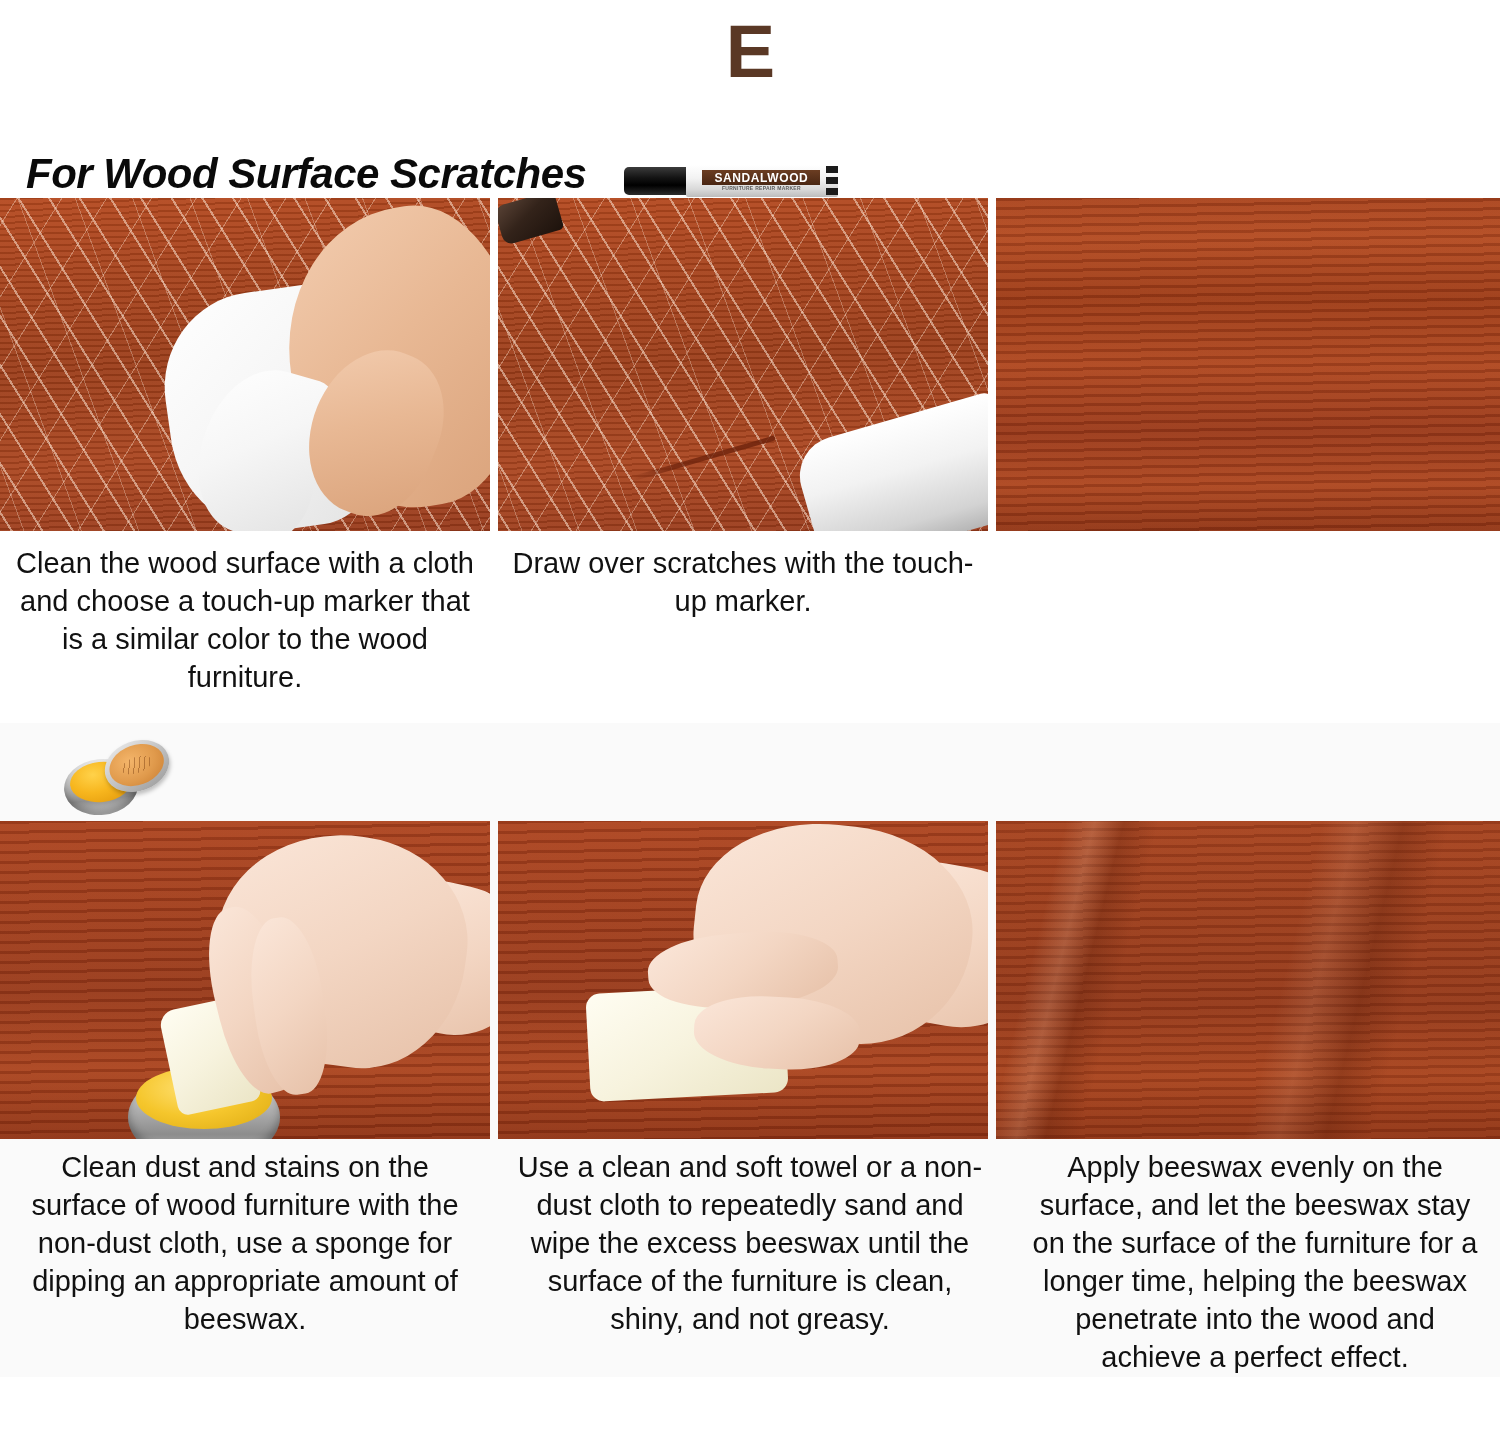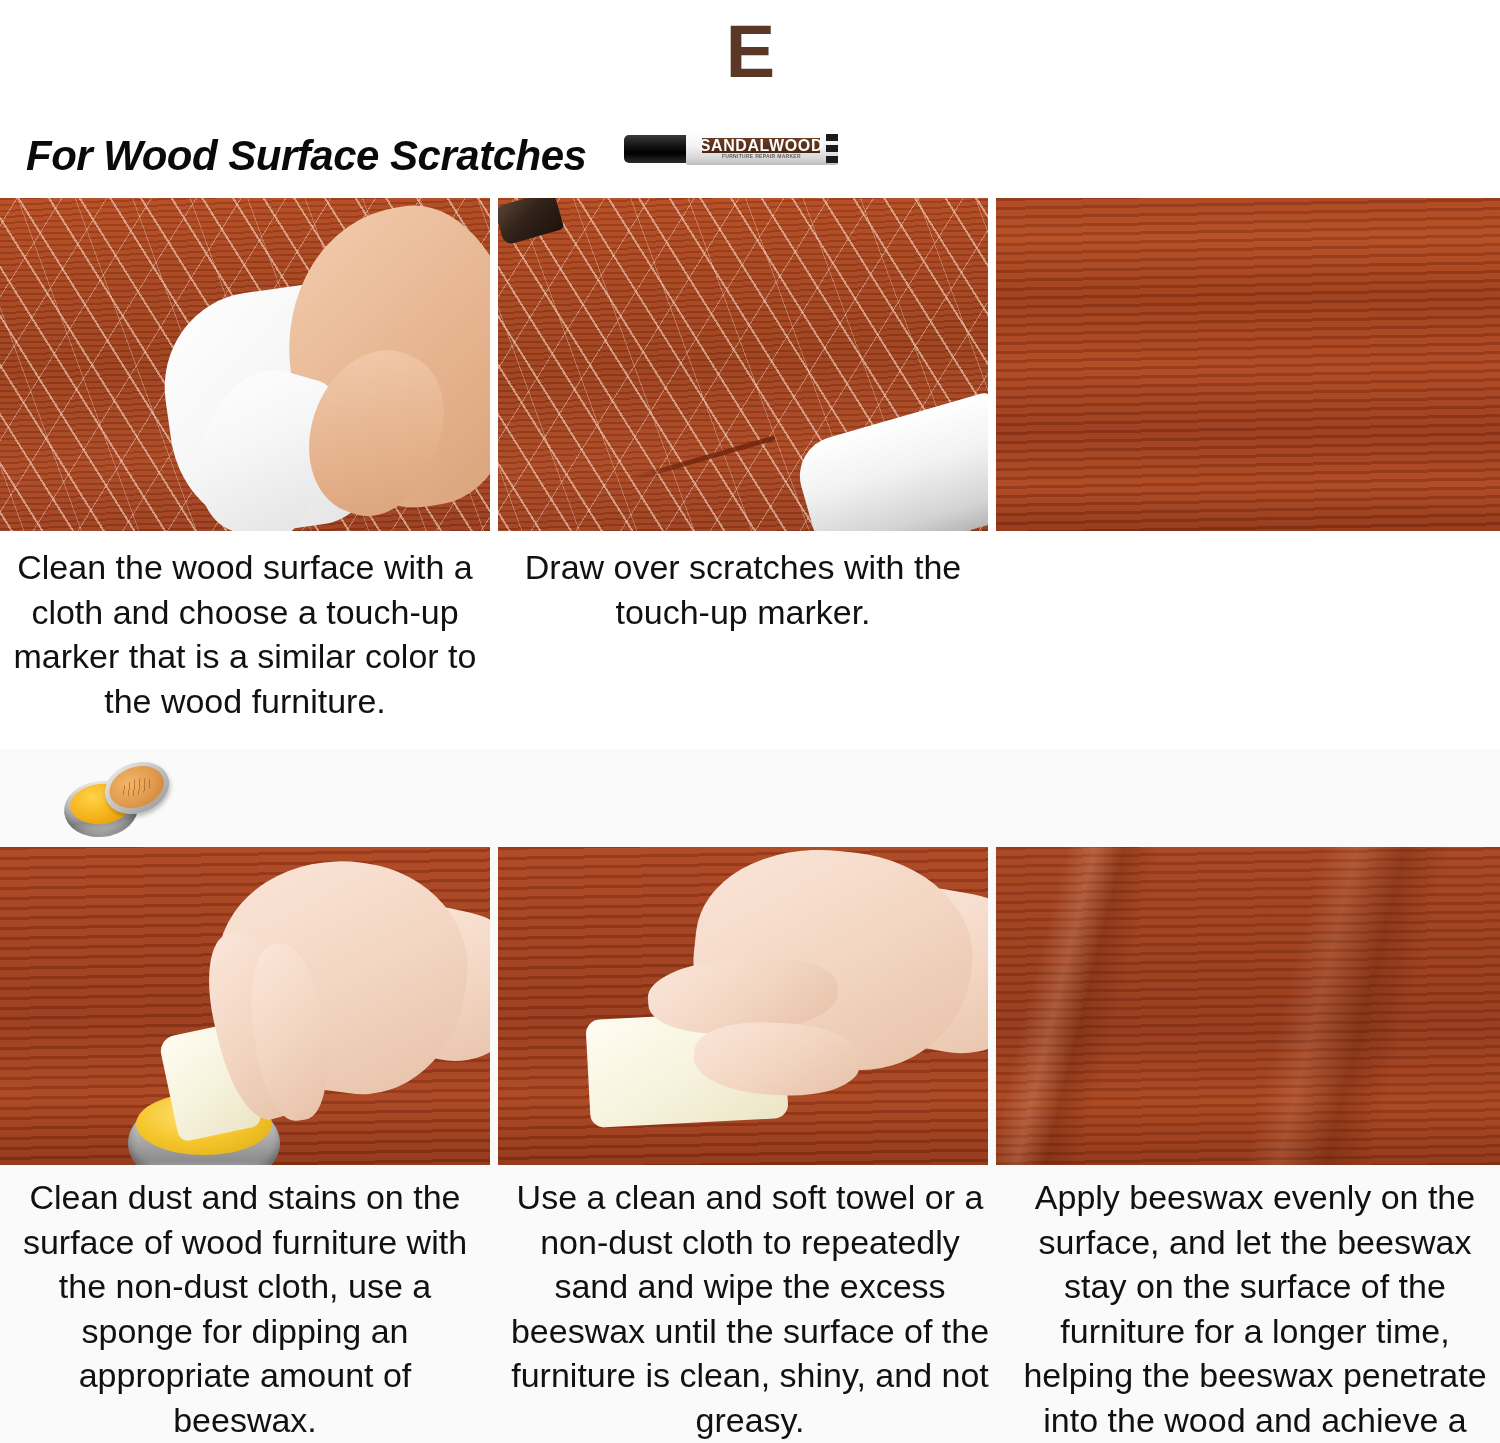--- a/index.html
+++ b/index.html
@@ -29,21 +29,21 @@
     height: 92px;
     display: flex;
     align-items: center;
     justify-content: center;
   }
   .page-title .accent { color: #5a3825; }
 
   
   .section-head {
     display: flex;
-    align-items: flex-start;
+    align-items: flex-end;
     height: 66px;
     padding-left: 26px;
     box-sizing: border-box;
   }
   .section-head.first { margin-top: 34px; }
   .section-head.second { height: 96px; padding-top: 8px; }
   .section-title {
     font-size: 42px;
     font-style: italic;
     font-weight: bold;
@@ -78,21 +78,21 @@
     position: absolute;
     left: 78px; top: 6px;
     width: 118px; height: 15px;
     background: linear-gradient(180deg,#6b3d22 0%,#4a2713 100%);
     display: flex;
     align-items: center;
     justify-content: center;
   }
   .pen-label-text {
     color: #ffffff;
-    font-size: 16px;
+    font-size: 12px;
     font-weight: bold;
     letter-spacing: 0.6px;
     line-height: 1;
   }
   .pen-sub {
     position: absolute;
     left: 78px; top: 22px;
     width: 118px;
     text-align: center;
     color: #5c5c5c;
@@ -376,21 +376,21 @@
 
   
   .caption-row {
     display: flex;
     width: 1500px;
     gap: 8px;
     align-items: flex-start;
   }
   .caption {
     text-align: center;
-    font-size: 34px;
+    font-size: 29px;
     line-height: 1.31;
     color: #111111;
     padding: 14px 12px 0 12px;
     box-sizing: border-box;
   }
   .row2 .caption { padding-top: 10px; }
   .c1 { width: 490px; }
   .c2 { width: 490px; }
   .c3 { width: 504px; }
 

